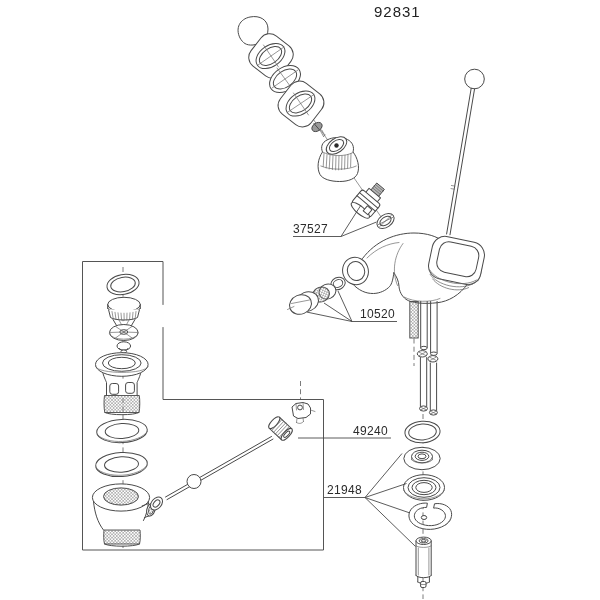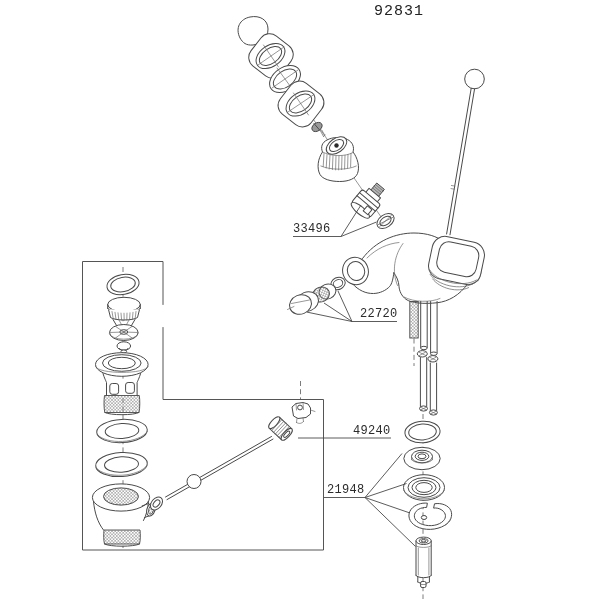--- a/index.html
+++ b/index.html
@@ -1,17 +1,17 @@
 <!DOCTYPE html>
 <html><head>
 <meta charset="utf-8">
 <style>
   html,body{margin:0;padding:0;background:#fff;}
   #canvas{position:relative;width:600px;height:600px;background:#fff;overflow:hidden;
-          font-family:Liberation Mono, monospace;}
+          font-family:Liberation Sans, sans-serif;}
   #art{position:absolute;left:0;top:0;}
   .plabel{position:absolute;color:#2b2b2b;font-size:12px;letter-spacing:.3px;white-space:nowrap;}
   .ptitle{position:absolute;color:#222;font-size:15px;letter-spacing:1px;white-space:nowrap;}
   
   .ln{fill:none;stroke:#4a4a4a;stroke-width:1;stroke-linecap:round;stroke-linejoin:round;}
   .th{fill:none;stroke:#6a6a6a;stroke-width:.7;stroke-linecap:round;}
   .fw{fill:#fff;stroke:#4a4a4a;stroke-width:1;stroke-linejoin:round;}
   .dash{fill:none;stroke:#5a5a5a;stroke-width:.8;stroke-dasharray:5 3.2;}
   .ldr{fill:none;stroke:#4a4a4a;stroke-width:.9;}
 </style>
@@ -305,21 +305,21 @@
   <g class="ldr">
     <path d="M298,438 L391,438"></path>
   </g>
   <g class="ldr">
     <path d="M324,497.5 L365,497.5 M365,497.5 L402,453.5 M365,497.5 L406.5,483.5 M365,497.5 L410,513 M365,497.5 L415.5,546.5"></path>
   </g>
 </svg>
 
 <div class="ptitle" style="left:374px;top:3px;">92831</div>
 
-<div class="plabel" style="left:293px;top:222px;">33496</div>
-
-<div class="plabel" style="left:360px;top:307px;">22720</div>
+<div class="plabel" style="left:293px;top:222px;">37527</div>
+
+<div class="plabel" style="left:360px;top:307px;">10520</div>
 
 <div class="plabel" style="left:353px;top:424px;">49240</div>
 
 <div class="plabel" style="left:327px;top:483px;">21948</div>
 
 </div>
 
 </body></html>

